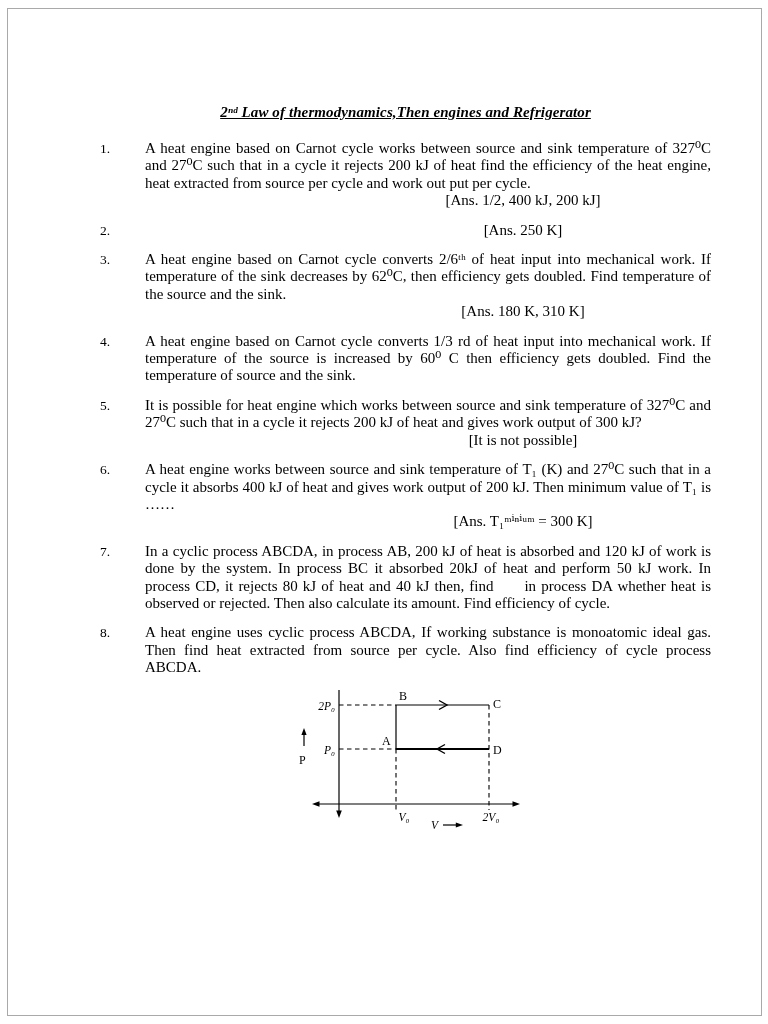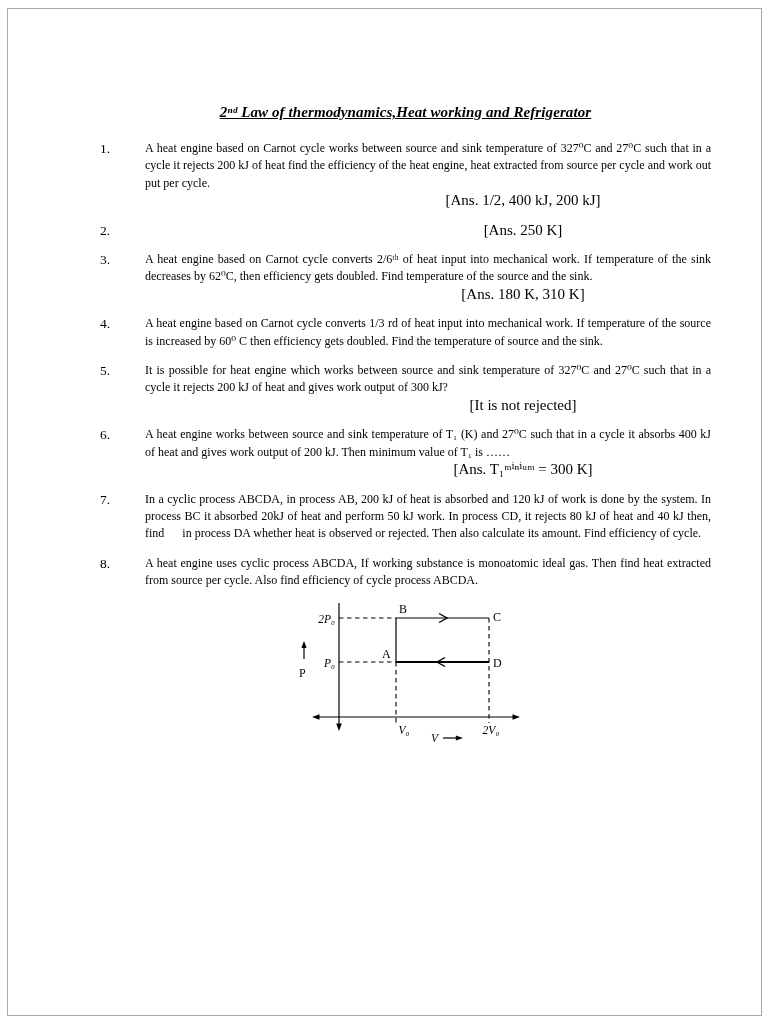--- a/index.html
+++ b/index.html
@@ -23,39 +23,39 @@
   .title {
     text-align:center;
     font-weight:bold; font-style:italic; text-decoration:underline;
     font-size:15px;
     margin-bottom:19px;
     letter-spacing:0.1px;
   }
   .problem { display:flex; margin-bottom:12px; }
   .num { flex:0 0 45px; font-size:13.5px; line-height:17.4px; }
   .pbody { flex:1 1 auto; min-width:0; }
-  .ptext { font-size:12px; line-height:17.4px; text-align:justify; }
+  .ptext { font-size:15px; line-height:17.4px; text-align:justify; }
   .answer { font-size:15px; line-height:17.4px; text-align:center; padding-left:190px; }
   .diagram { margin:6px 0 0 152px; width:235px; height:150px; }
   .pv .ax  { stroke:#000; stroke-width:1.2; fill:none; }
   .pv .axb { stroke:#000; stroke-width:2;   fill:none; }
   .pv .dash{ stroke:#000; stroke-width:1.1; stroke-dasharray:4.5,3.5; fill:none; }
   .pv .fill{ fill:#000; stroke:none; }
   .pv .open{ fill:none; stroke:#000; stroke-width:1.4; }
   .pv text { font-family:"Liberation Serif","DejaVu Serif",serif; font-size:12px; fill:#000; }
   .pv text.ital { font-style:italic; font-size:11.5px; }
 </style>
 </head>
 <body>
 
 <div class="frame"></div>
 
 <div class="page">
 
-  <div class="title">2ⁿᵈ Law of thermodynamics,Heat working and Refrigerator</div>
+  <div class="title">2ⁿᵈ Law of thermodynamics,Then engines and Refrigerator</div>
 
   <div class="problem">
     <div class="num">1.</div>
     <div class="pbody">
       <div class="ptext">A heat engine based on Carnot cycle works between source and sink temperature of 327⁰C and 27⁰C such that in a cycle it rejects 200 kJ of heat find the efficiency of the heat engine, heat extracted from source per cycle and work out put per cycle.</div>
       <div class="answer">[Ans. 1/2, 400 kJ, 200 kJ]</div>
     </div>
   </div>
 
   <div class="problem">
@@ -77,21 +77,21 @@
     <div class="num">4.</div>
     <div class="pbody">
       <div class="ptext">A heat engine based on Carnot cycle converts 1/3 rd of heat input into mechanical work. If temperature of the source is increased by 60⁰ C then efficiency gets doubled. Find the temperature of source and the sink.</div>
     </div>
   </div>
 
   <div class="problem">
     <div class="num">5.</div>
     <div class="pbody">
       <div class="ptext">It is possible for heat engine which works between source and sink temperature of 327⁰C and 27⁰C such that in a cycle it rejects 200 kJ of heat and gives work output of 300 kJ?</div>
-      <div class="answer">[It is not rejected]</div>
+      <div class="answer">[It is not possible]</div>
     </div>
   </div>
 
   <div class="problem">
     <div class="num">6.</div>
     <div class="pbody">
       <div class="ptext">A heat engine works between source and sink temperature of T₁ (K) and 27⁰C such that in a cycle it absorbs 400 kJ of heat and gives work output of 200 kJ. Then minimum value of T₁ is ……</div>
       <div class="answer">[Ans. T₁ᵐⁱⁿⁱᵘᵐ = 300 K]</div>
     </div>
   </div>

